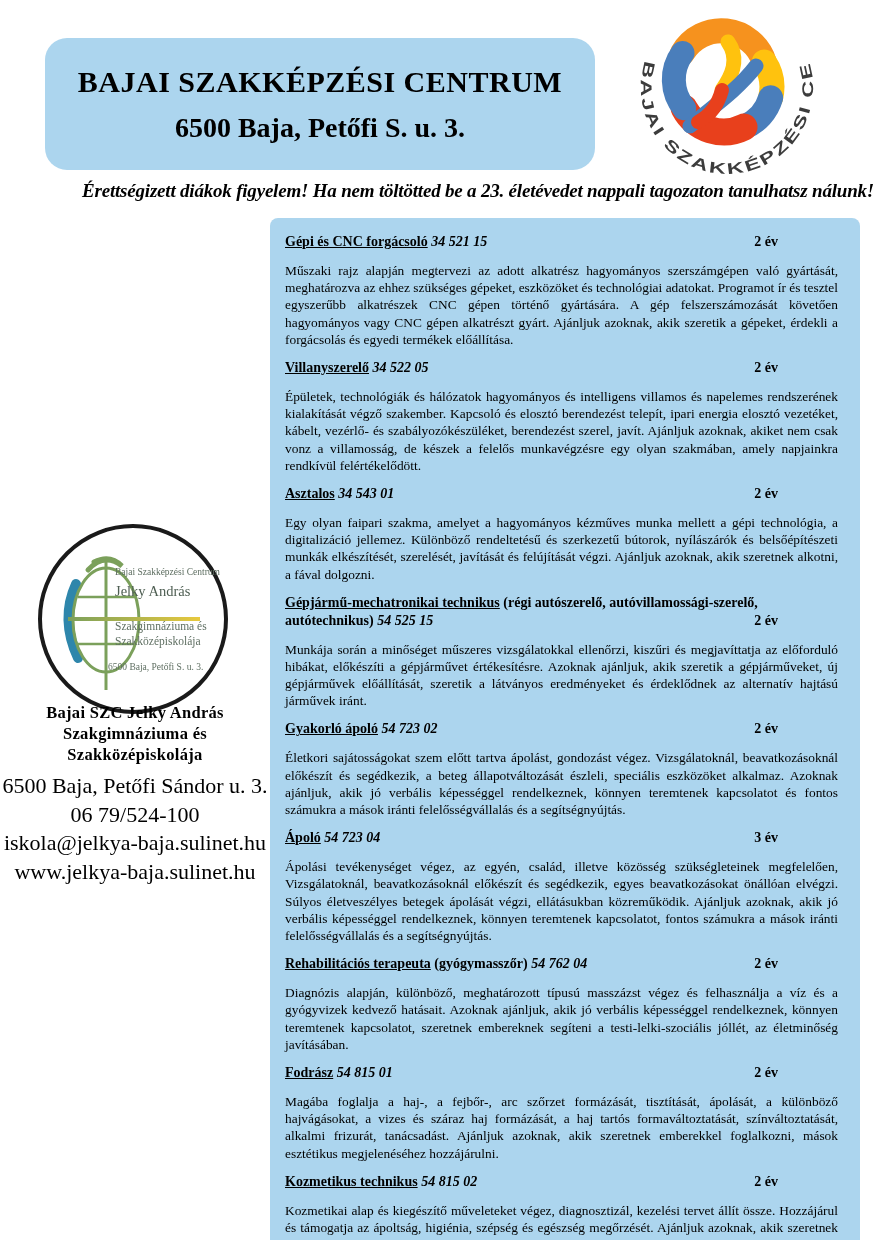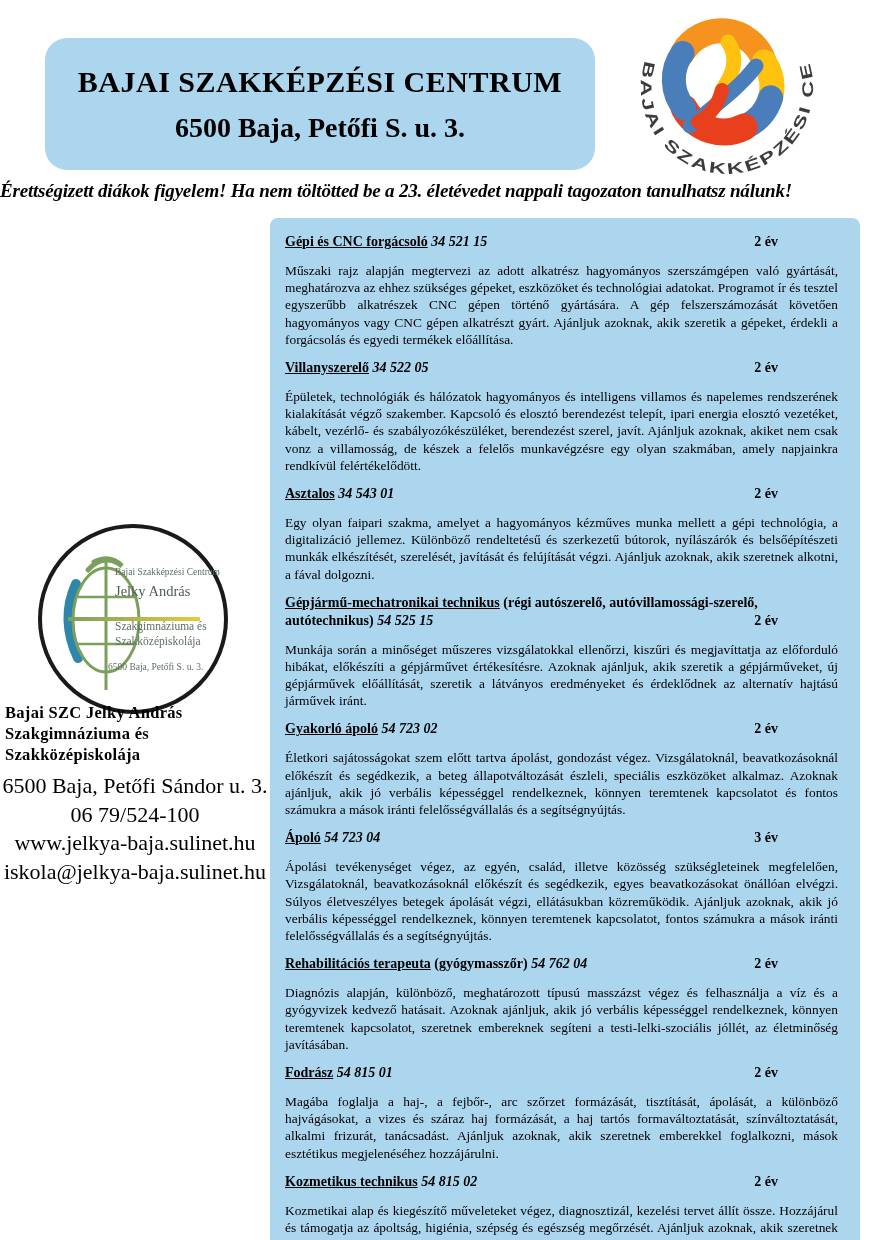--- a/index.html
+++ b/index.html
@@ -11,21 +11,21 @@
   
   .header-box{
     position:absolute;left:45px;top:38px;width:550px;height:132px;
     background:var(--panel);border-radius:22px;
     display:flex;flex-direction:column;justify-content:center;align-items:center;gap:13px;
   }
   .header-box .l1{font-size:30px;font-weight:bold;letter-spacing:.5px;}
   .header-box .l2{font-size:28px;font-weight:bold;}
   
   .tagline{
-    position:absolute;left:0;top:180px;width:874px;text-align:left;
+    position:absolute;left:0;top:180px;width:874px;text-align:right;
     font-size:19px;font-weight:bold;font-style:italic;
     font-stretch:condensed;letter-spacing:-0.2px;
   }
   
   .brand-logo{position:absolute;left:624px;top:14px;width:200px;height:170px;}
   
   .content-box{
     position:absolute;left:270px;top:218px;width:590px;height:1230px;
     background:var(--panel);border-radius:8px;box-sizing:border-box;
     padding:15px 22px 0 15px;
@@ -33,21 +33,21 @@
   .course{margin-bottom:11px;}
   .course .head{position:relative;font-size:14px;font-weight:bold;line-height:1.28;}
   .course .head .t{text-decoration:underline;}
   .course .head .code{font-style:italic;}
   .course .head .year{position:absolute;right:60px;bottom:0;margin-left:28px;}
   .course .body{font-size:13.4px;line-height:1.285;text-align:justify;margin-top:11px;}
   
   .seal{position:absolute;left:36px;top:522px;width:194px;height:194px;}
   
   .school-name{
-    position:absolute;left:5px;top:703px;width:260px;
+    position:absolute;left:5px;top:703px;width:260px;text-align:center;
     font-size:16.5px;font-weight:bold;line-height:1.26;letter-spacing:.3px;
   }
   .contact{
     position:absolute;left:0;top:772px;width:270px;text-align:center;
     font-size:22px;line-height:1.3;
   }
 </style>
 </head>
 <body style="--panel: #ACD5EE;">
 
@@ -153,15 +153,15 @@
 
 <div class="school-name">
   <div>Bajai SZC Jelky András</div>
   <div>Szakgimnáziuma és</div>
   <div>Szakközépiskolája</div>
 </div>
 
 <div class="contact">
   <div>6500 Baja, Petőfi Sándor u. 3.</div>
   <div>06 79/524-100</div>
+  <div>iskola@jelkya-baja.sulinet.hu</div>
   <div>www.jelkya-baja.sulinet.hu</div>
-  <div>iskola@jelkya-baja.sulinet.hu</div>
 </div>
 
 </body></html>

